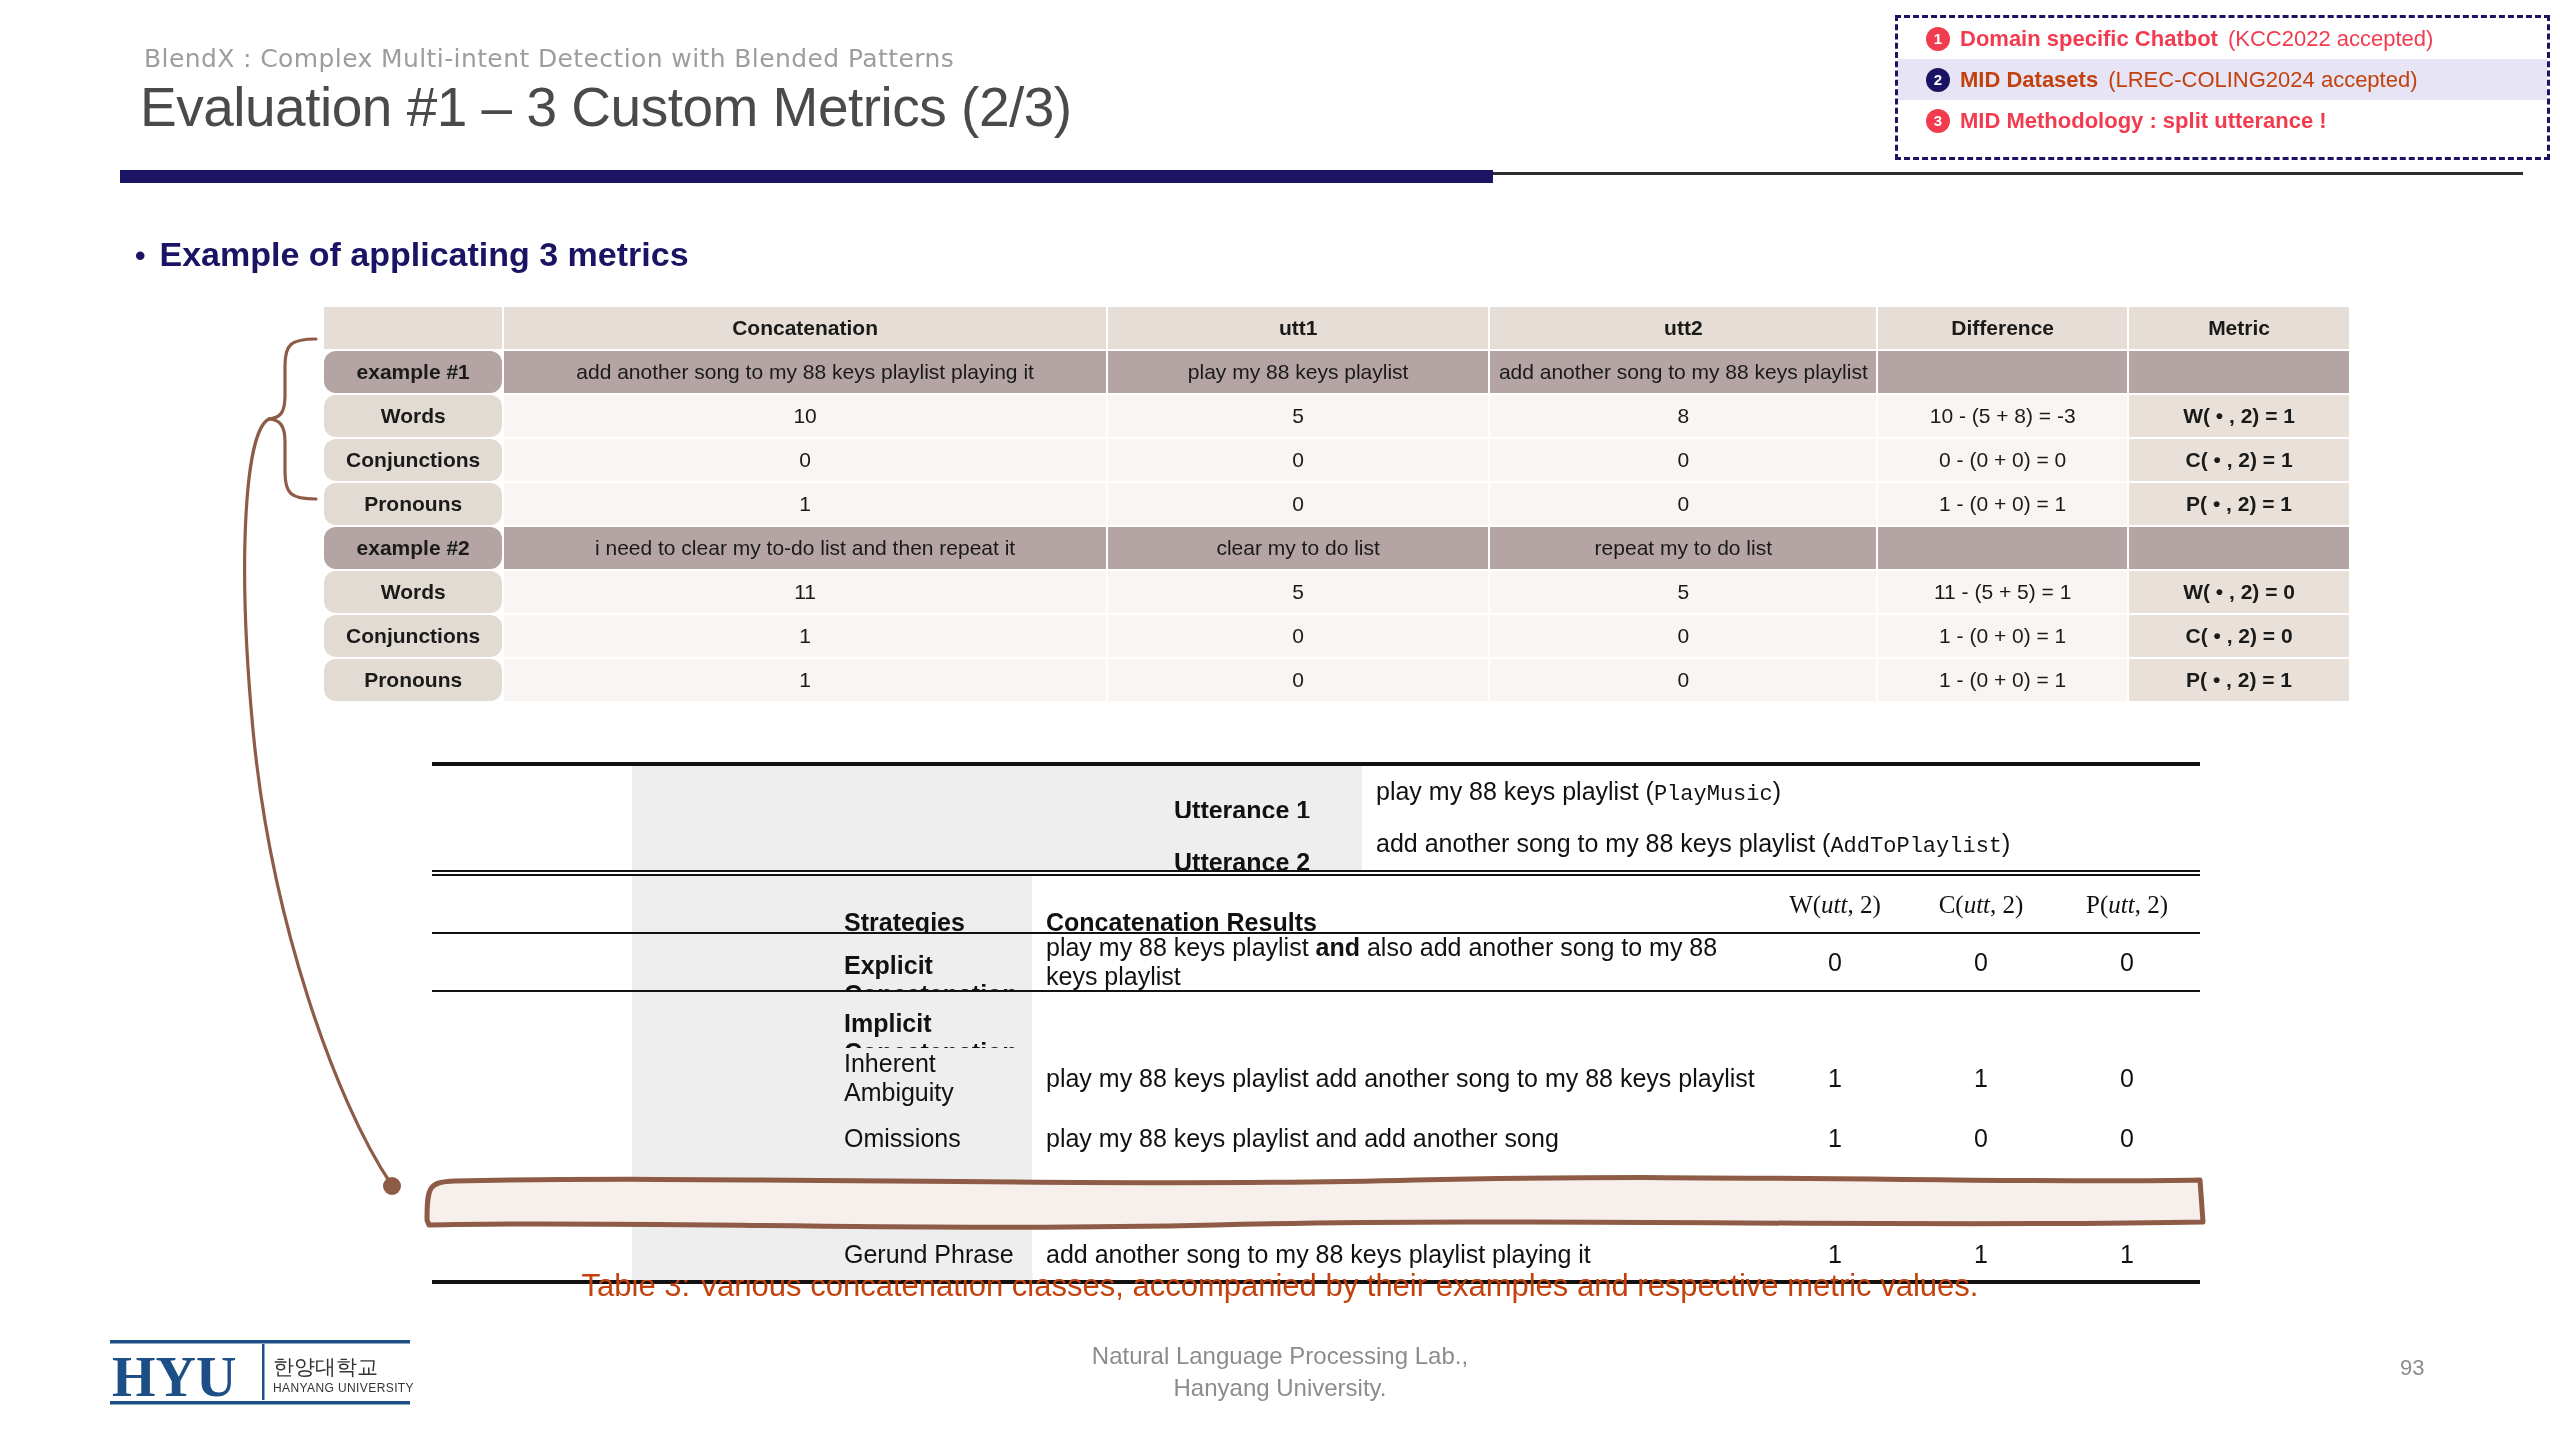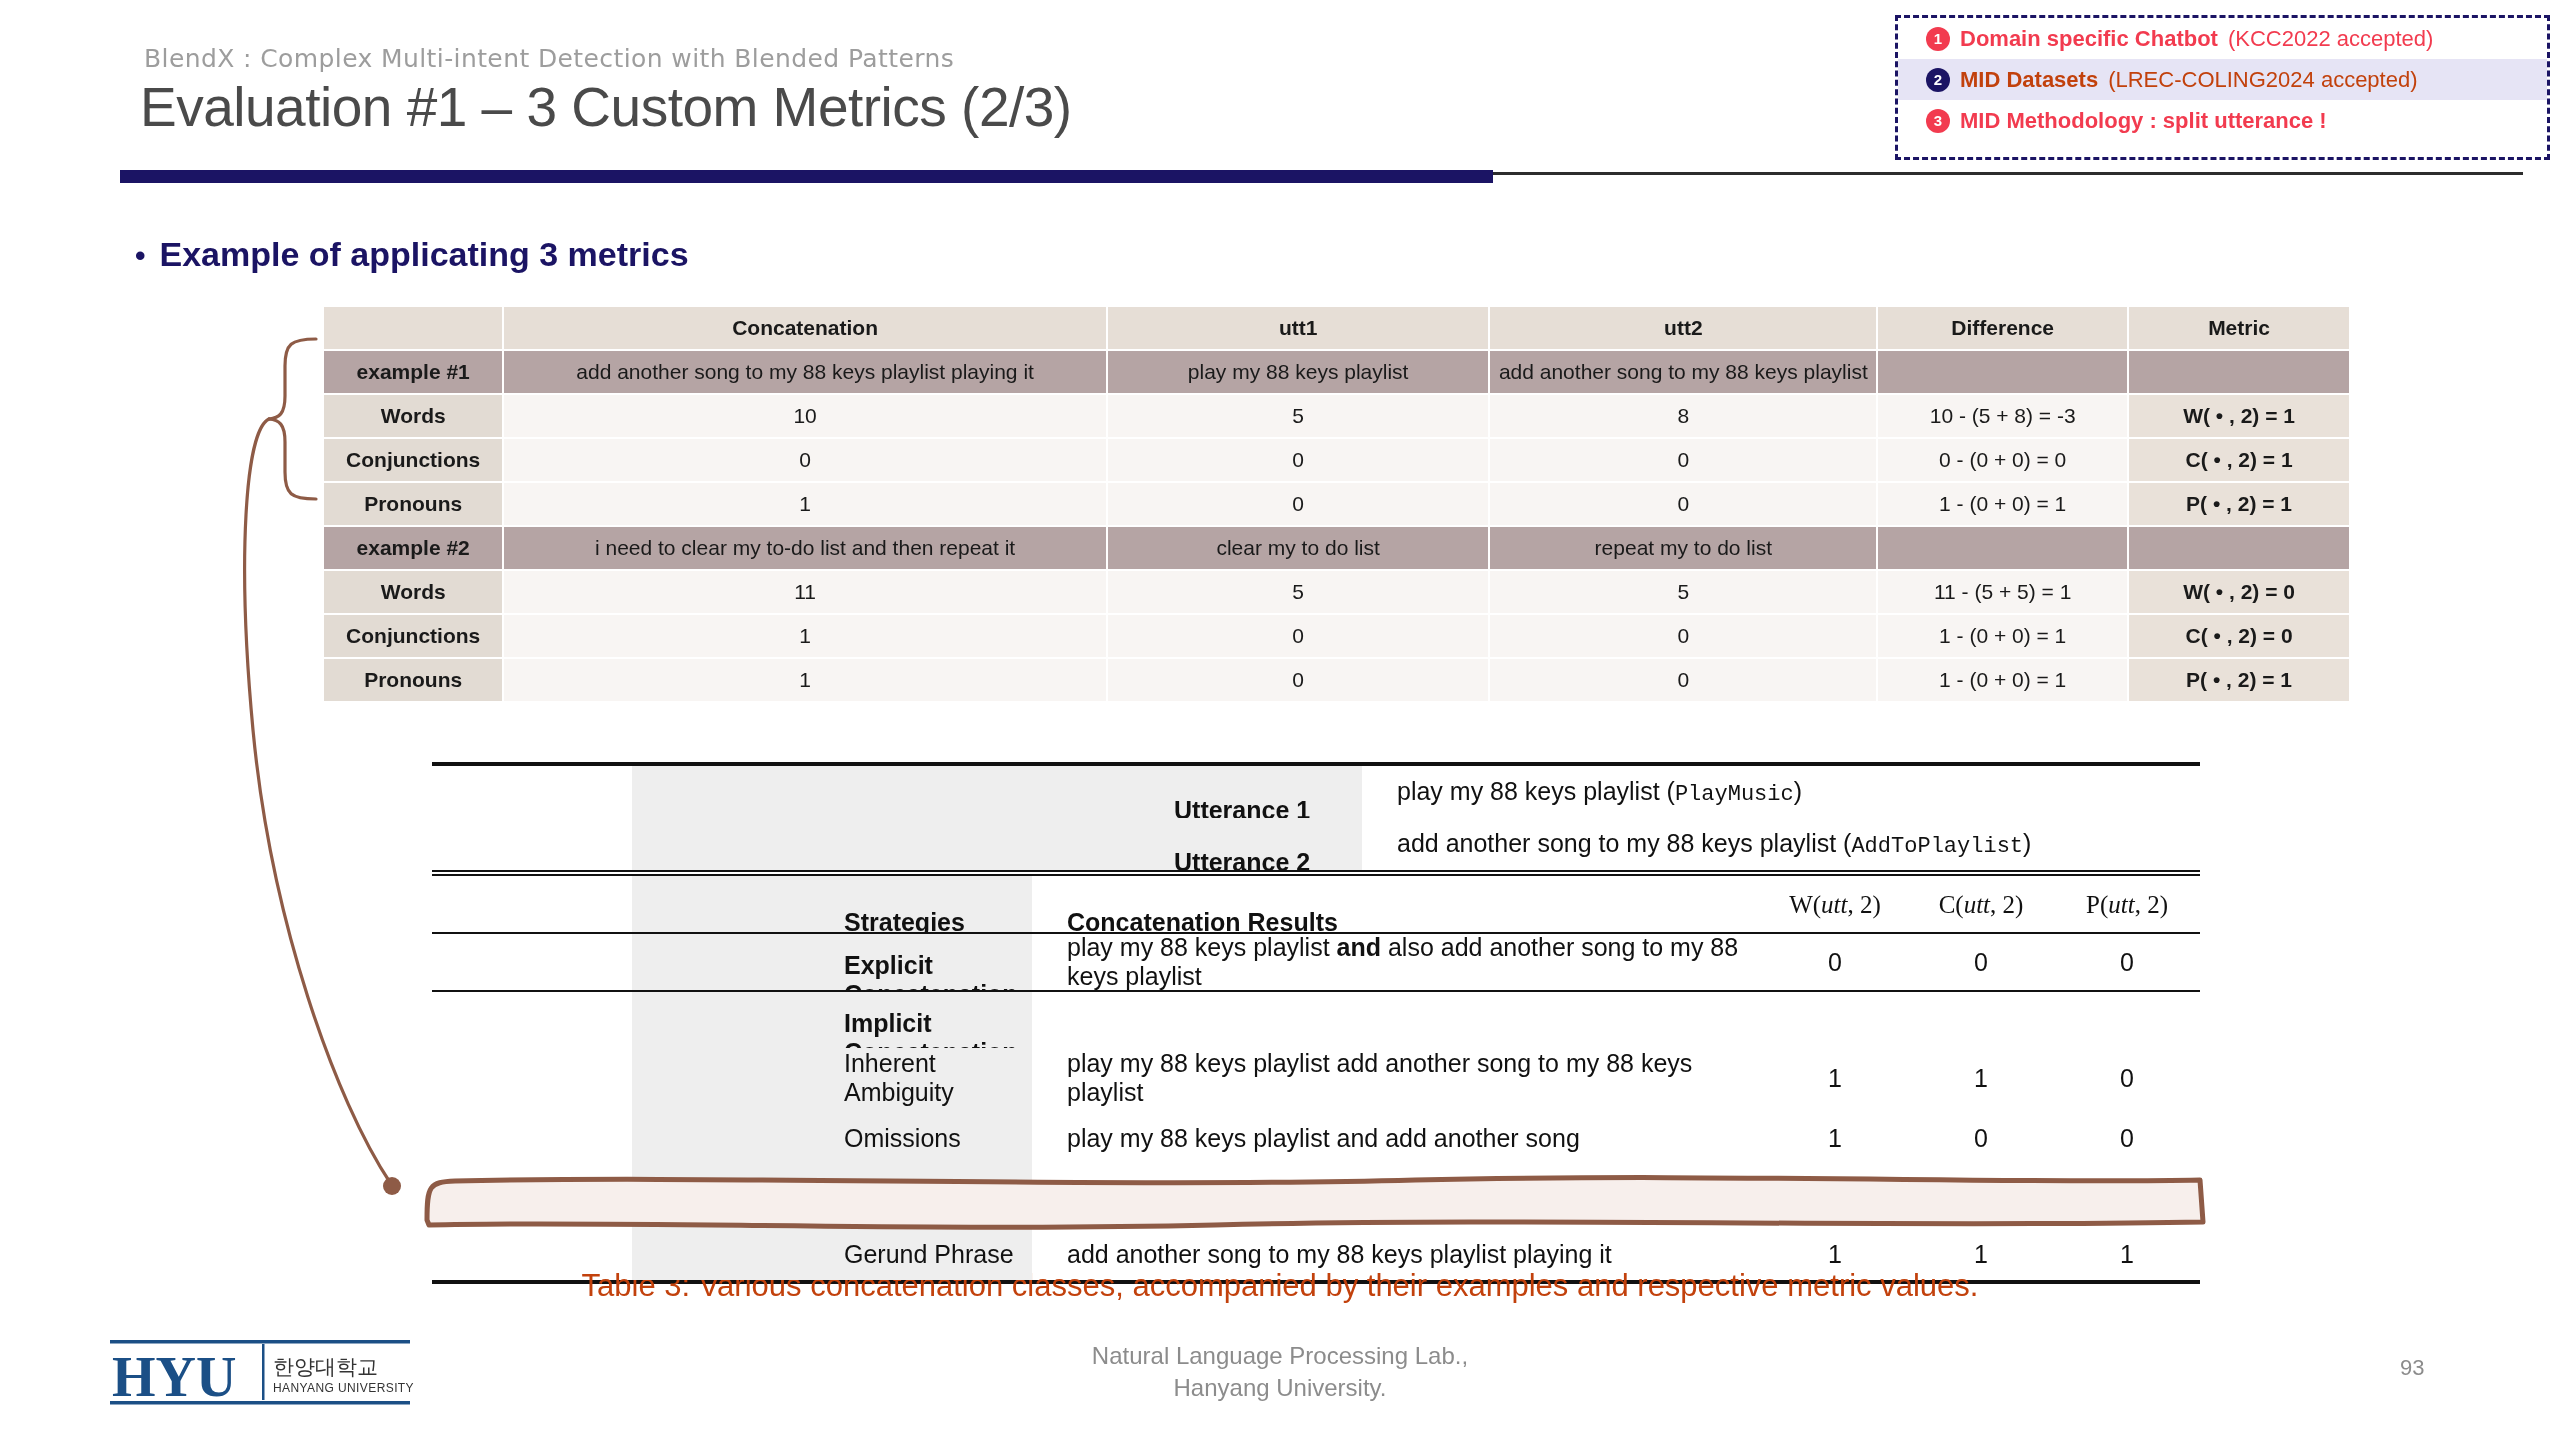--- a/index.html
+++ b/index.html
@@ -91,42 +91,42 @@
     font-weight: bold; font-size: 23px;
   }
   td.hdr-blank { background: #e6ded6; }
   tr.example-row td {
     background: #b5a4a4; color: #ffffff;
     font-weight: normal; font-size: 20px;
   }
   tr.example-row td.rowlabel { font-weight: bold; font-size: 22px; }
   td.rowlabel {
     background: #e2dbd3; color: #9e1b22;
-    font-weight: bold; font-size: 22px;
+    font-weight: bold; font-size: 22px; border-radius: 12px;
   }
   td.valcell  { background: #f8f5f3; }
   td.diffcell { background: #f8f5f3; font-size: 21px; }
   td.metriccell {
     background: #e9e1d9; color: #9e1b22; font-weight: bold; font-size: 22px;
   }
 
   
   #paper-table {
     position: absolute; left: 432px; top: 762px;
     width: 1768px;
     font-family: "Liberation Sans", sans-serif;
     color: #111;
   }
   #paper-table .rule-thick { height: 4px; background: #111; }
   #paper-table .rule-thin  { height: 2px; background: #111; }
   #paper-table .rule-double { height: 6px; border-top: 2px solid #111; border-bottom: 2px solid #111; }
 
   .pt-row { display: flex; align-items: center; position: relative; }
   .pt-c0 { width: 200px; flex: 0 0 200px; padding-left: 12px; font-size: 25px; }
-  .pt-c1 { width: 730px; flex: 0 0 730px; padding-left: 35px; font-size: 25px; }
+  .pt-c1 { width: 730px; flex: 0 0 730px; padding-left: 14px; font-size: 25px; }
   .pt-cn { width: 146px; flex: 0 0 146px; text-align: center; font-size: 25px; }
   .pt-shade { position: absolute; left: 200px; top: 0; width: 730px; height: 100%; background: #eeeeee; z-index: 0; }
   .pt-row > * { position: relative; z-index: 1; }
   .bold { font-weight: bold; margin-top: 36px; }
   .mono { font-family: "Liberation Mono", monospace; font-size: 22px; }
   .mathit { font-style: italic; font-family: "Liberation Serif", serif; }
   .mathup { font-family: "Liberation Serif", serif; font-style: normal; }
 
   #table-caption {
     position: absolute; left: 0; top: 1268px; width: 2560px;

